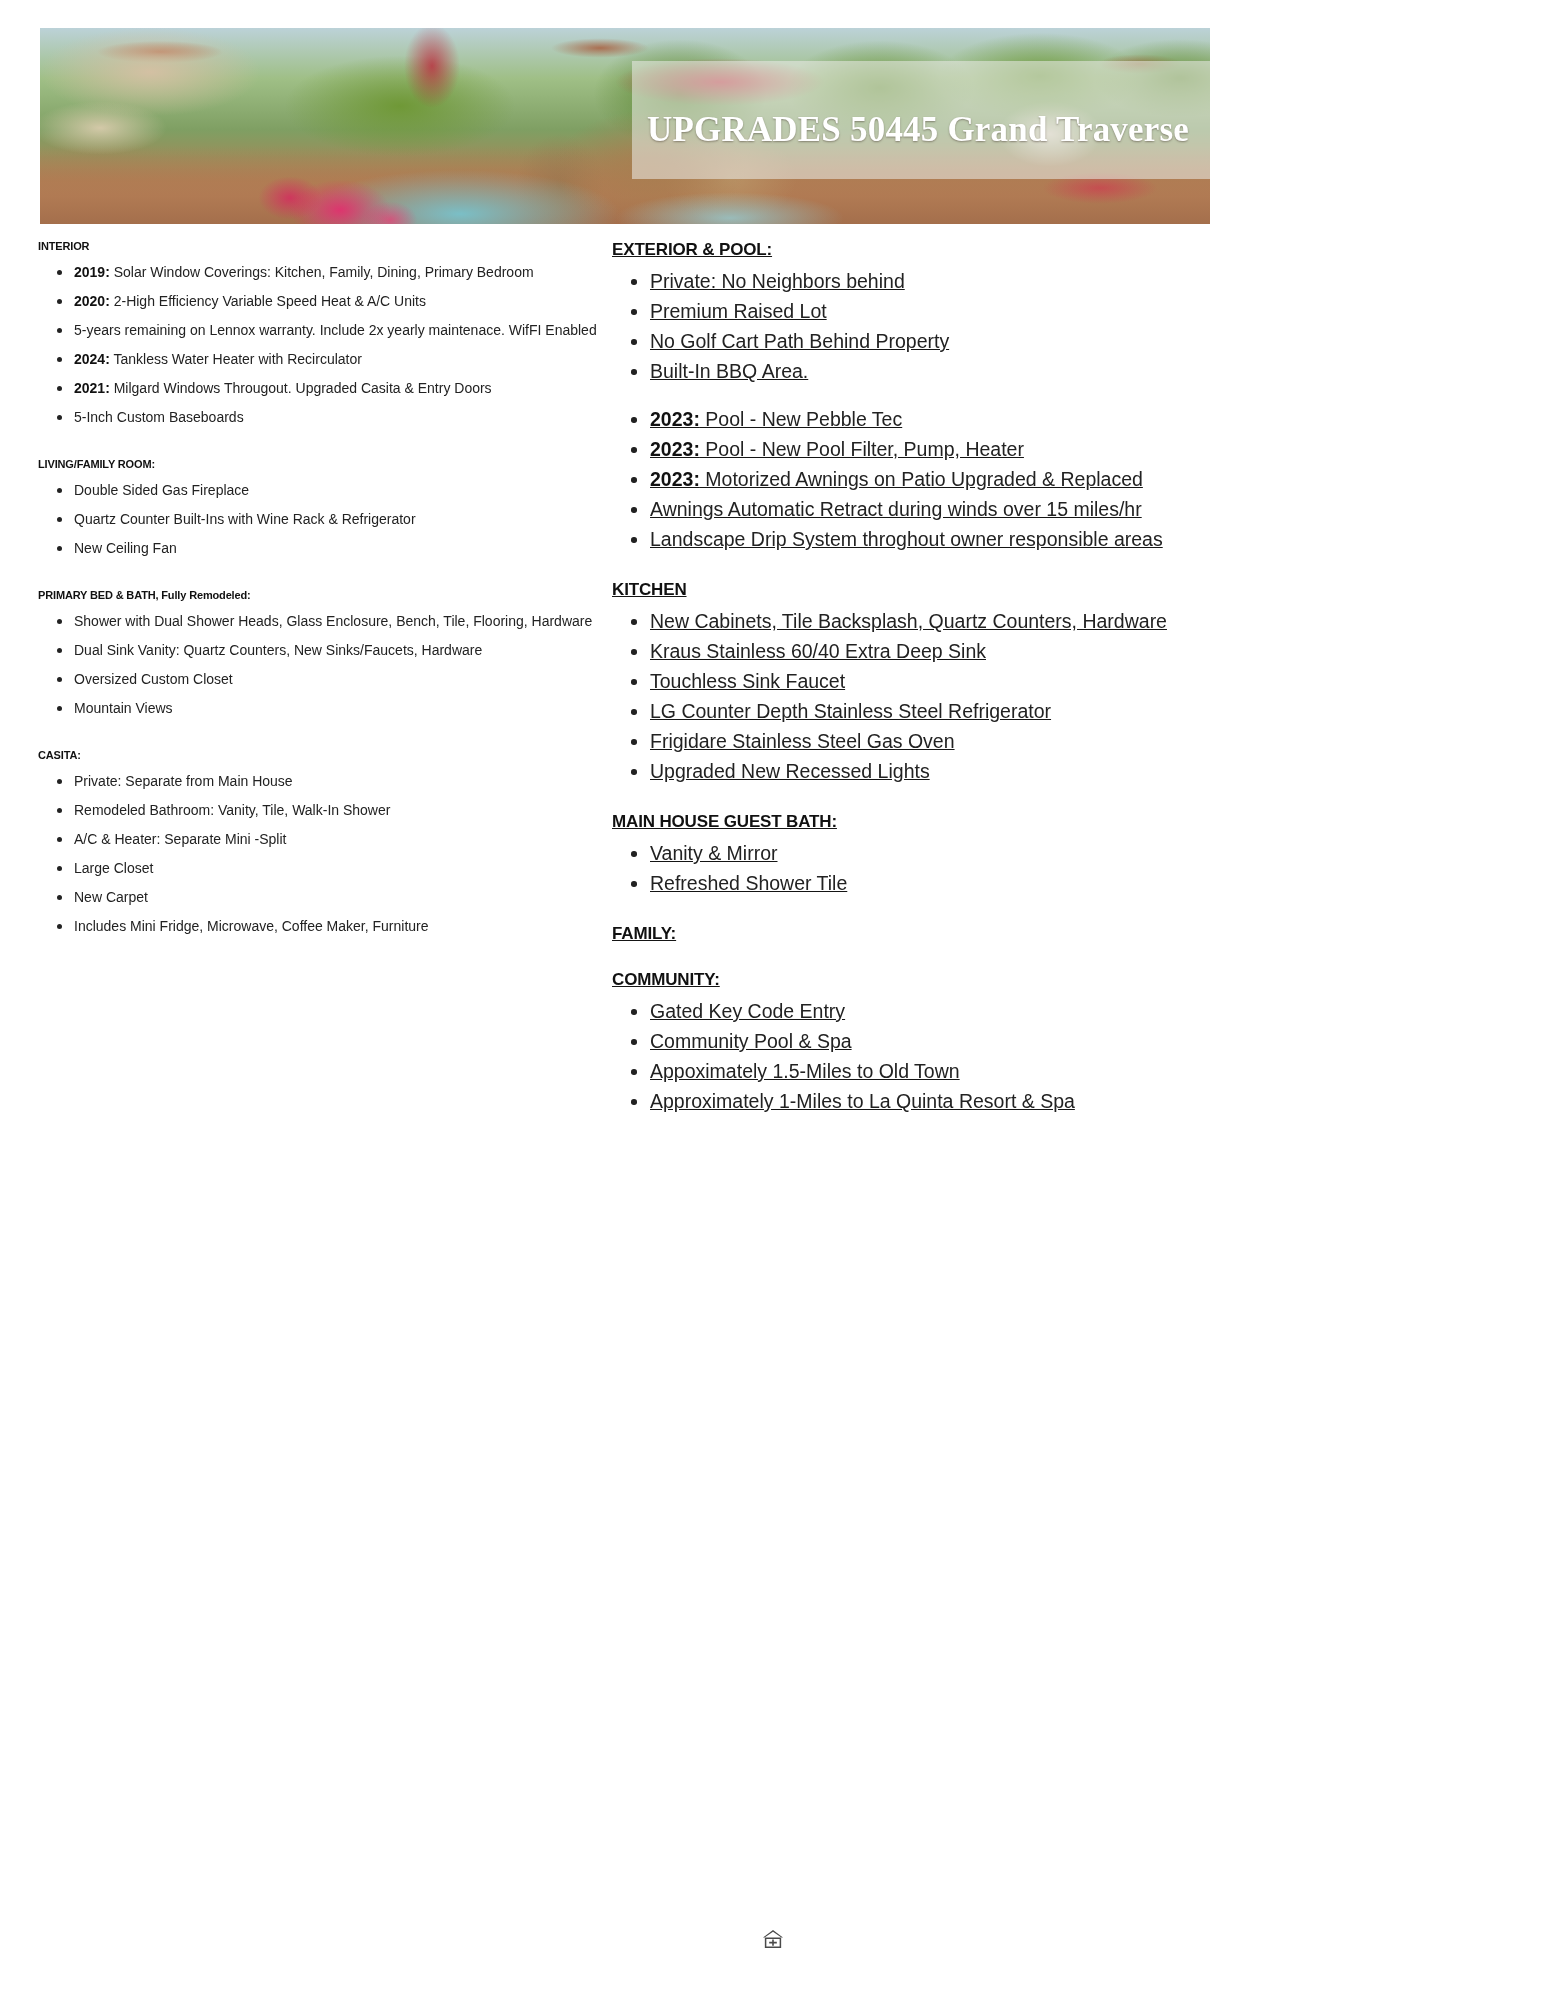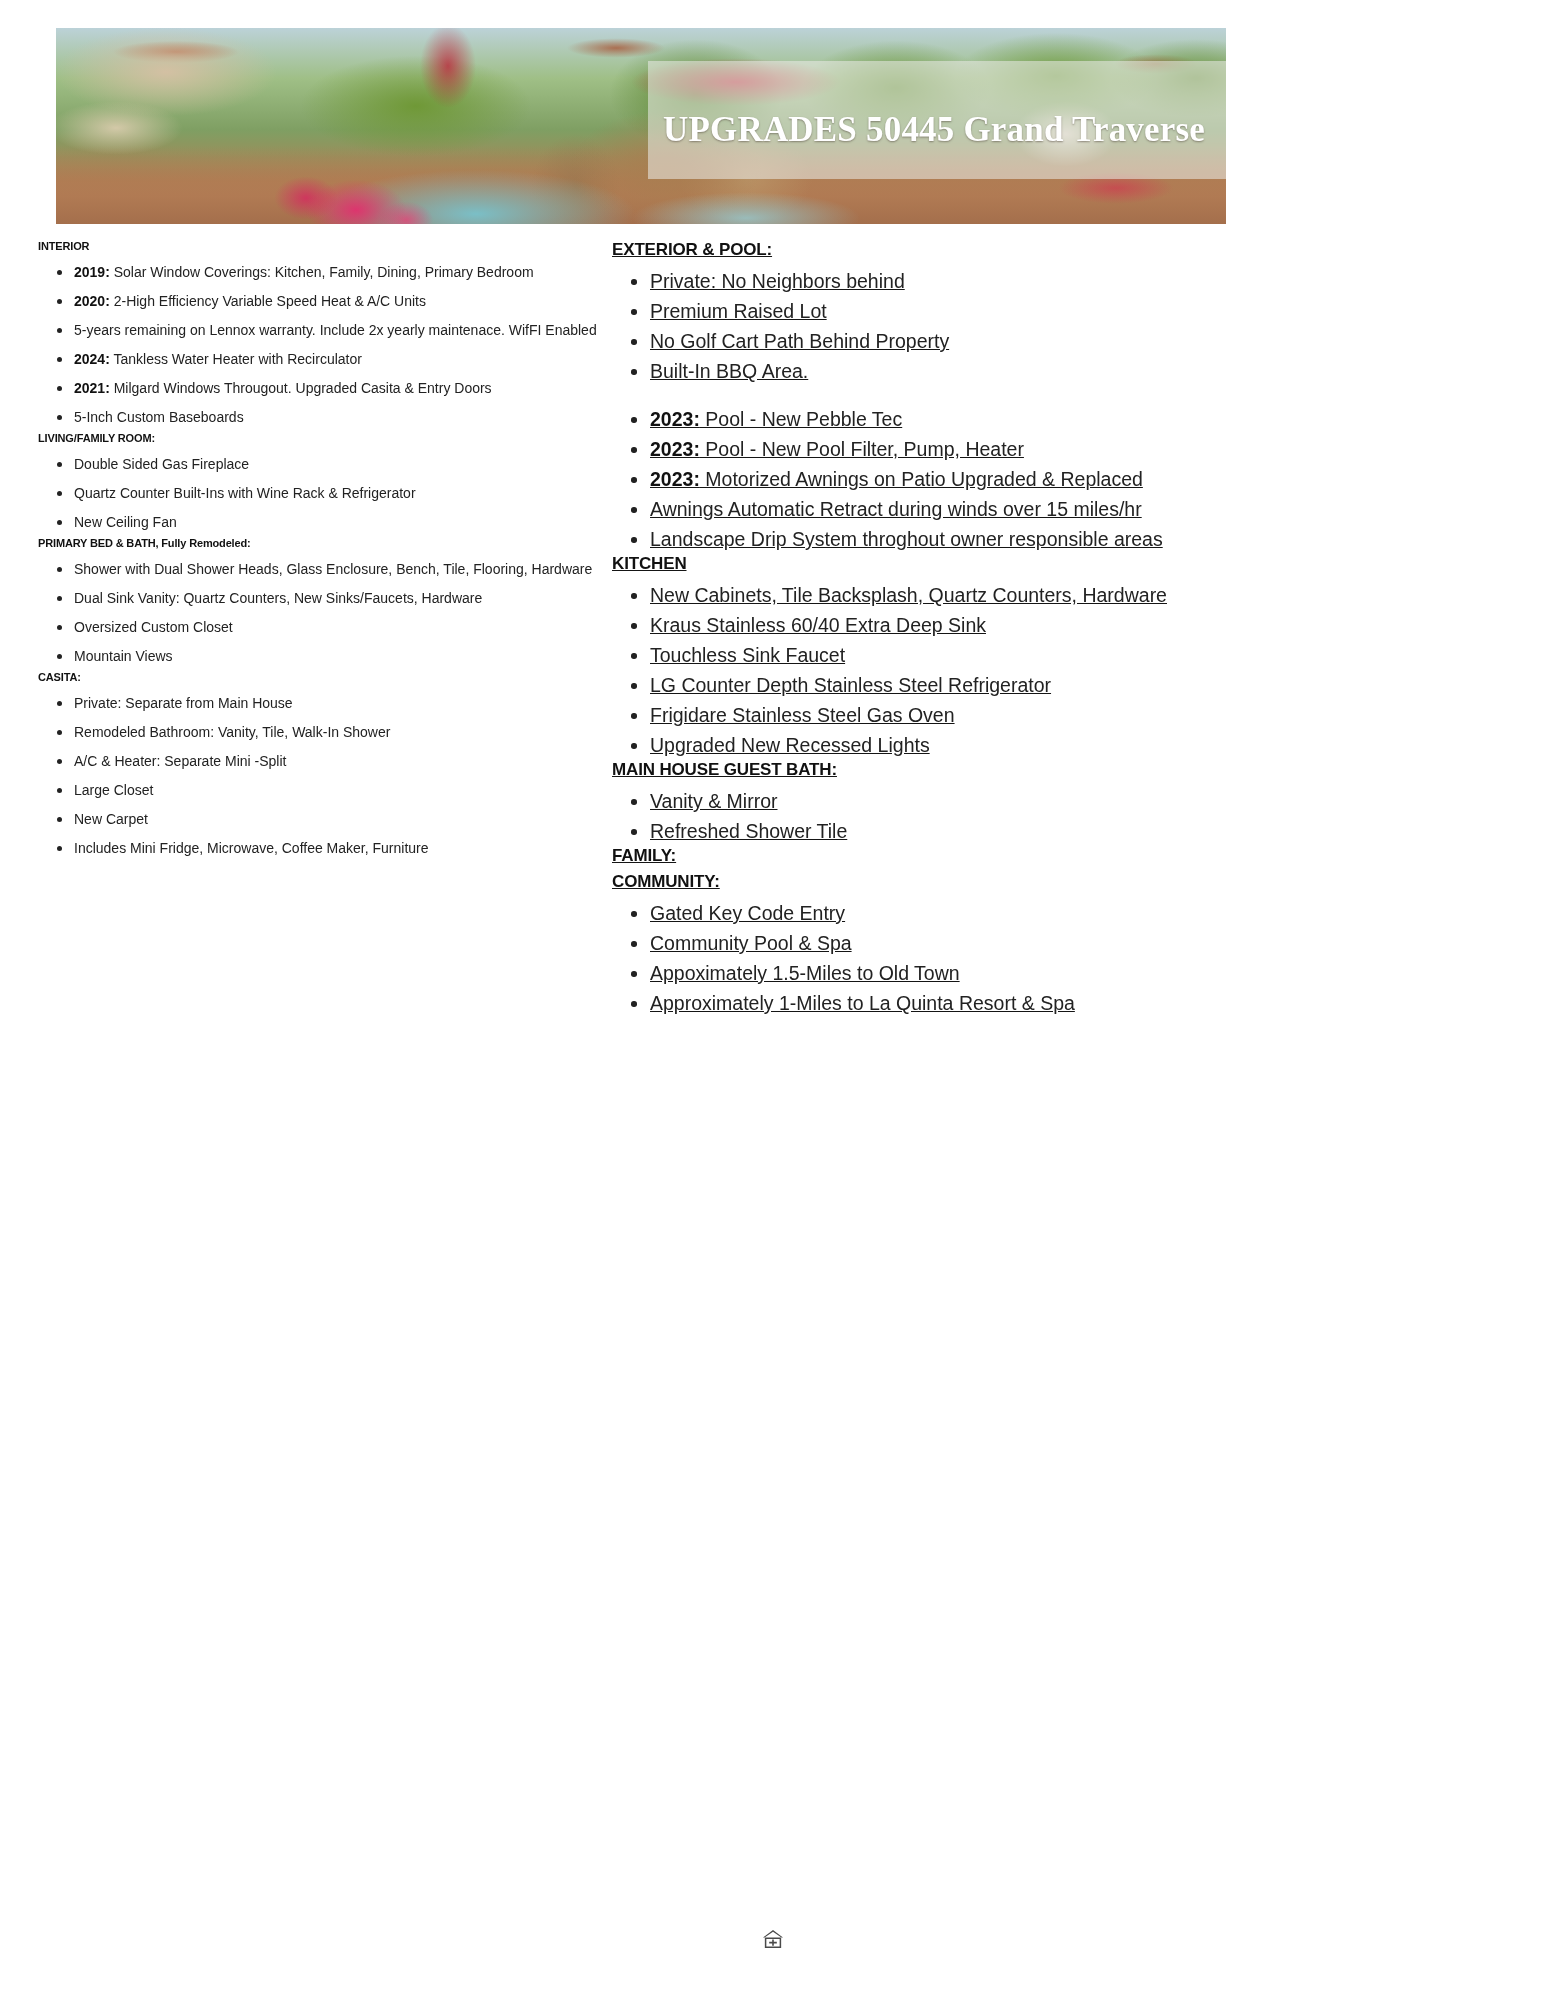--- a/index.html
+++ b/index.html
@@ -19,21 +19,21 @@
   .page {
     width: 1545px;
     height: 2000px;
     position: relative;
     background: #ffffff;
   }
 
   
   .banner {
     position: absolute;
-    left: 56px;
+    left: 40px;
     top: 28px;
     width: 1170px;
     height: 196px;
     overflow: hidden;
   }
   .banner-photo {
     position: absolute;
     inset: 0;
     
     background:
@@ -110,21 +110,21 @@
     left: 38px;
     width: 565px;
   }
   .col-right {
     left: 612px;
     width: 590px;
     text-decoration: underline;
   }
 
   .section { margin: 0 0 0 0; }
-  .section + .section { }
+  .section + .section { margin-top: 26px; }
 
   h2.sec-head {
     font-size: 11px;
     font-weight: 700;
     margin: 0 0 6px 0;
     letter-spacing: -0.15px;
     color: #111111;
   }
   .col-right h2.sec-head {
     font-size: 17px;

